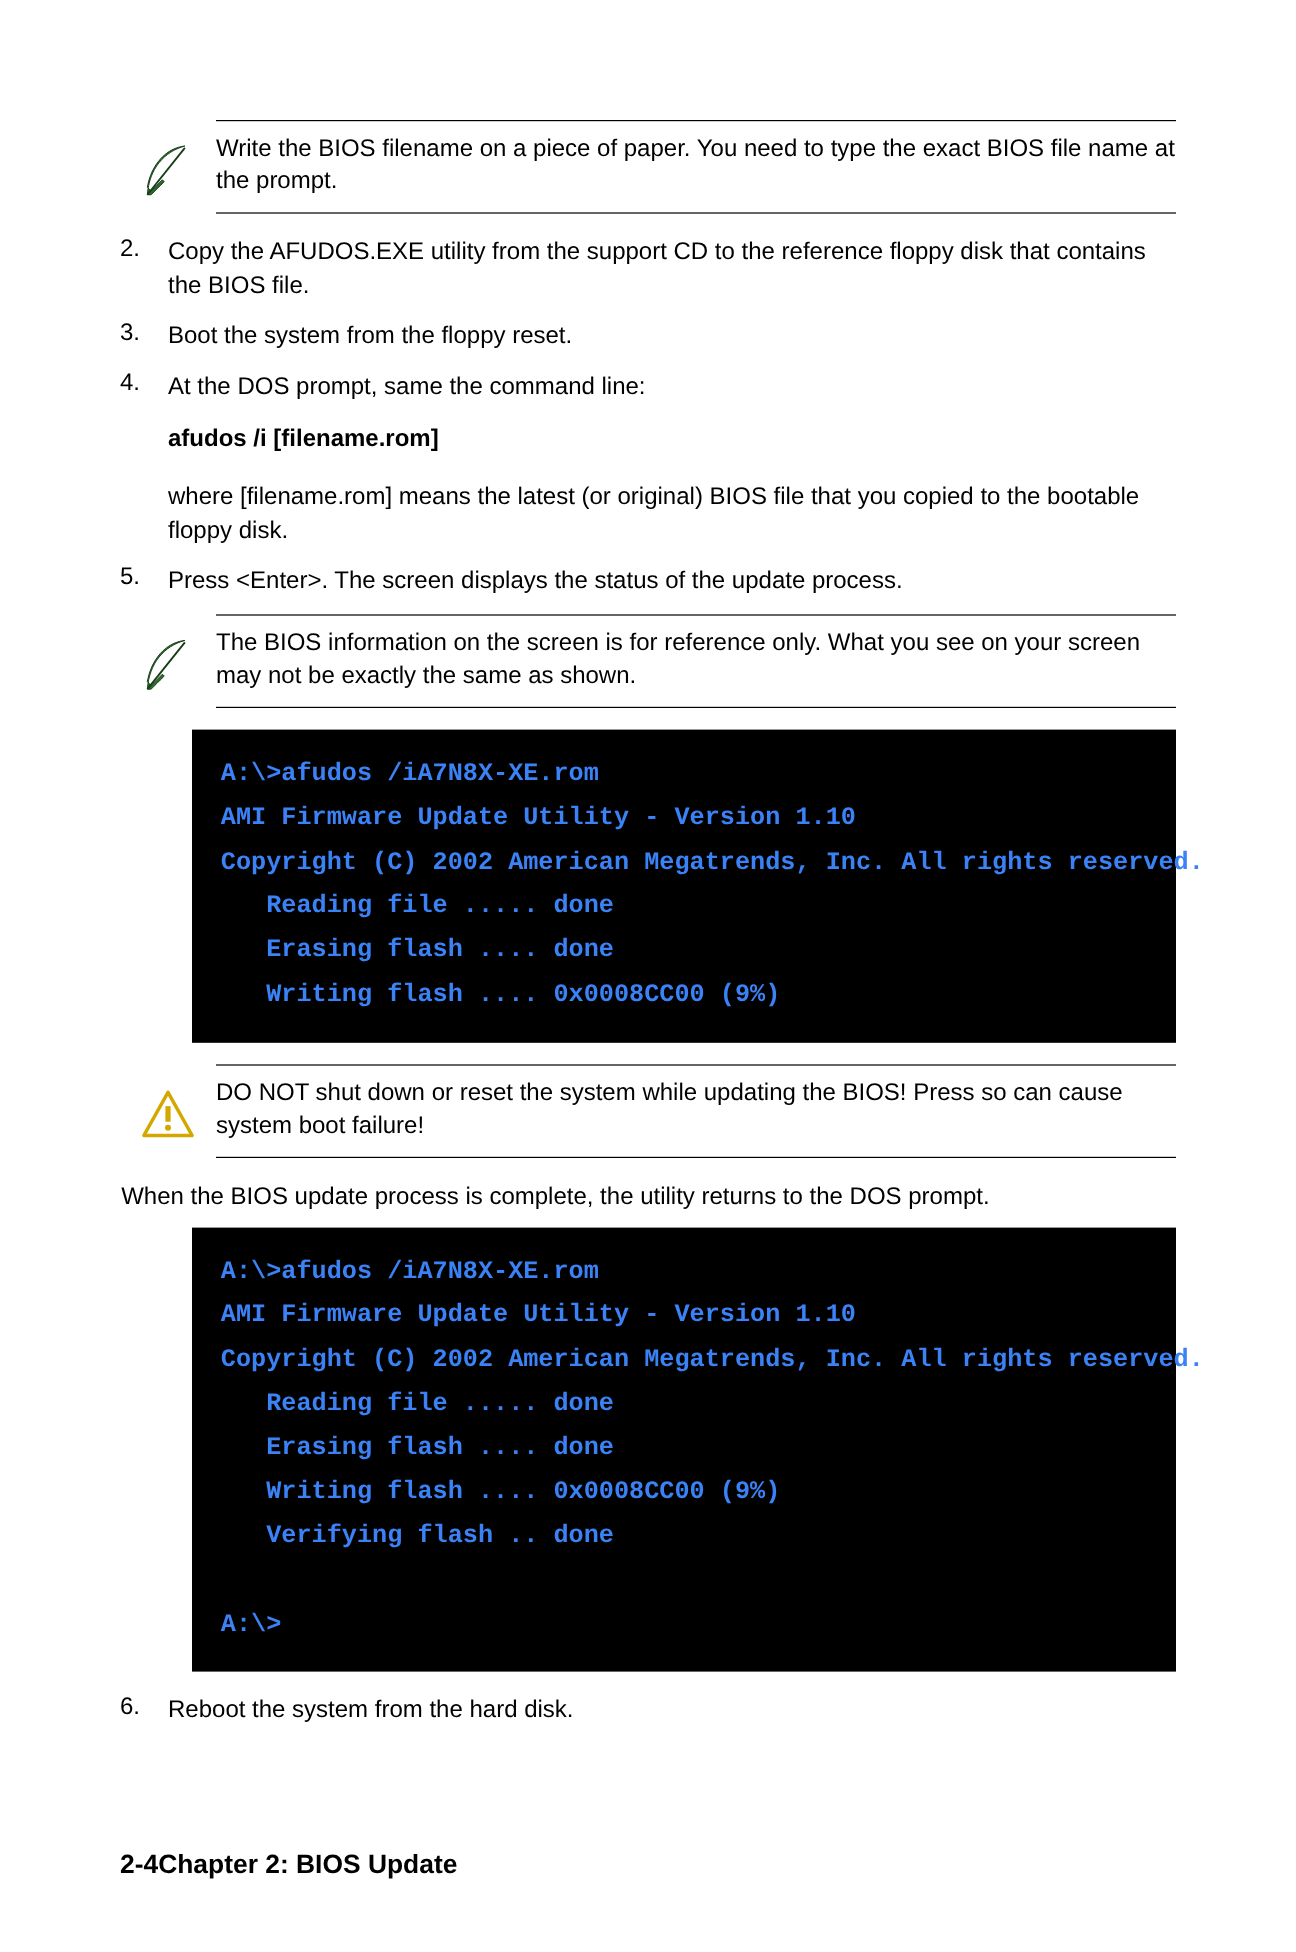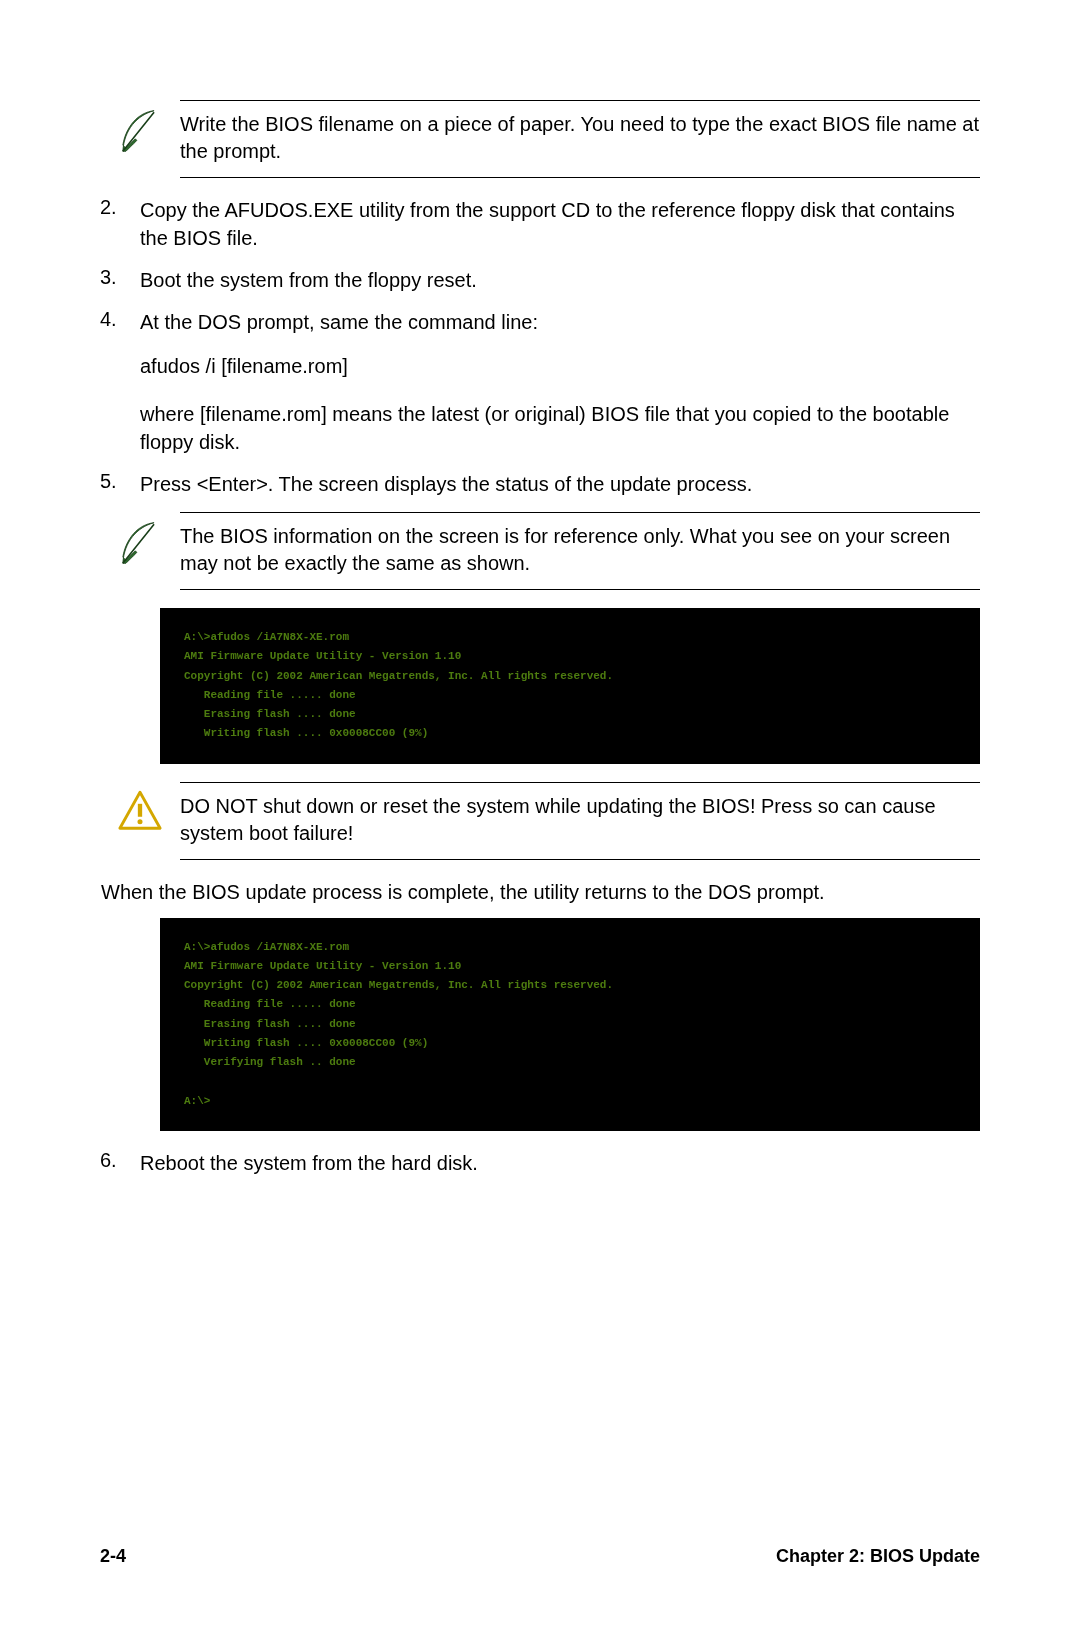--- a/index.html
+++ b/index.html
@@ -20,21 +20,21 @@
     width: 100%;
     height: 100%;
     display: flex;
     flex-direction: column;
   }
   .content {
     flex: 1;
   }
   .note-row {
     display: flex;
-    align-items: flex-start;
+    align-items: center;
     margin-bottom: 18px;
   }
   .note-icon {
     width: 80px;
     flex-shrink: 0;
     display: flex;
     justify-content: center;
     padding-top: 6px;
   }
   .note-text-wrap {
@@ -62,43 +62,42 @@
     flex-shrink: 0;
   }
   ol.steps .body {
     flex: 1;
     line-height: 1.4;
   }
   .indent {
     margin-top: 20px;
   }
   .cmd-bold {
-    font-weight: normal;
+    font-weight: bold;
     margin: 16px 0 10px 0;
   }
   .terminal {
     background: #000;
-    color: #4d7c0f;
+    color: #3b82f6;
     font-family: "Courier New", monospace;
-    font-size: 11px;
+    font-size: 21px;
     font-weight: bold;
     padding: 20px 24px;
     margin: 10px 0 18px 60px;
     white-space: pre;
     line-height: 1.75;
   }
   .para {
     margin: 18px 0 12px 1px;
     line-height: 1.4;
   }
   .footer {
     display: flex;
-    justify-content: space-between;
     font-weight: bold;
-    font-size: 18px;
+    font-size: 22px;
     padding-top: 14px;
   }
 </style>
 </head>
 <body>
 
 <div class="page">
   <div class="content">
 
     <div class="note-row">

